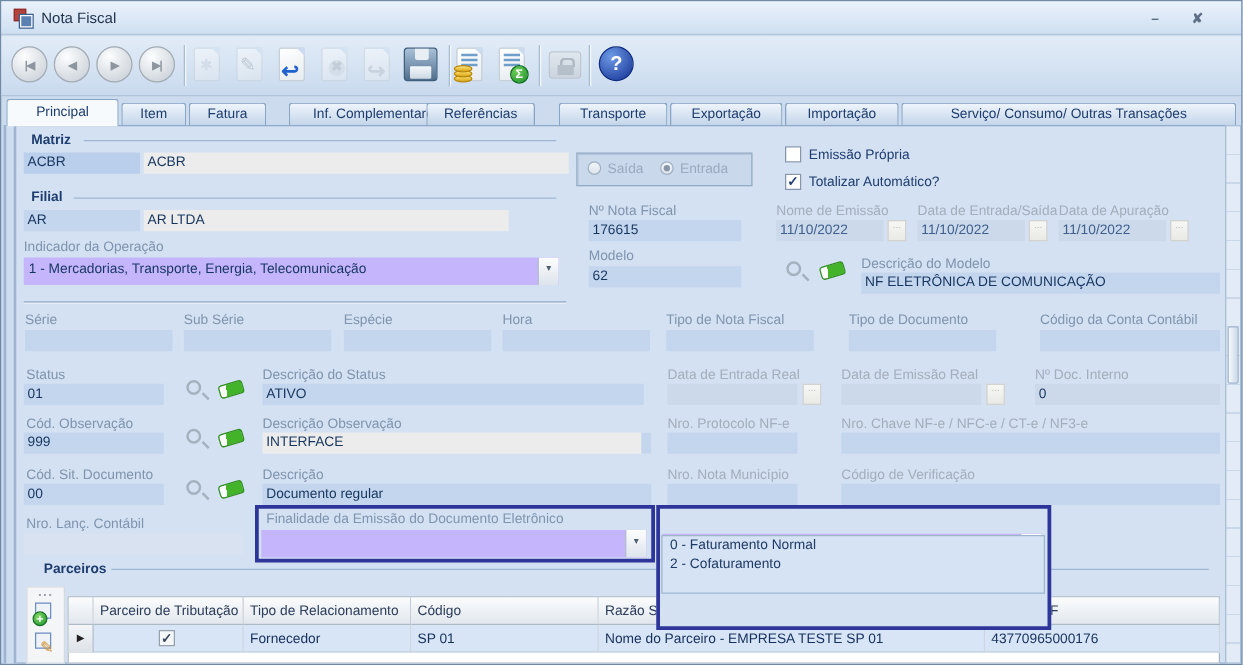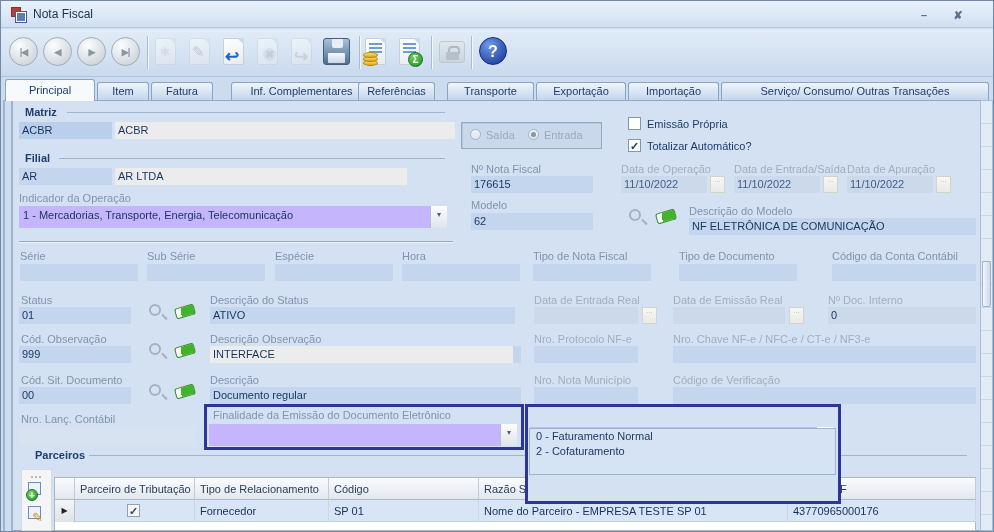--- a/index.html
+++ b/index.html
@@ -180,21 +180,21 @@
     <div class="tb-sep" style="left:430px"></div>
     <div class="lockbtn" style="left:438px"><span></span></div>
     <div class="tb-sep" style="left:470px"></div>
     <div class="helpc" style="left:478px"><span></span></div>
   </div>
 
   <div class="tab active" style="left:4px;width:90px">Principal</div>
   <div class="tab" style="left:96px;width:52px">Item</div>
   <div class="tab" style="left:150px;width:62px">Fatura</div>
   <div class="tab" style="left:230px;width:141px">Inf. Complementares</div>
-  <div class="tab" style="left:357px;width:77px">Referências</div>
+  <div class="tab" style="left:340px;width:87px">Referências</div>
   <div class="tab" style="left:446px;width:87px">Transporte</div>
   <div class="tab" style="left:535px;width:90px">Exportação</div>
   <div class="tab" style="left:627px;width:91px">Importação</div>
   <div class="tab" style="left:720px;width:268px">Serviço/ Consumo/ Outras Transações</div>
 
   <div class="page"></div>
   <div class="splitter"></div>
   <div class="vscroll">
       <div class="thumb"></div>
     </div>
@@ -222,21 +222,21 @@
 
   <div class="lbl" style="left:18px;top:191px">Indicador da Operação</div>
   <div class="combo" style="left:18px;top:205px;width:428px">
     <span>1 - Mercadorias, Transporte, Energia, Telecomunicação</span>
     <span class="arrow"></span>
   </div>
 
   <div class="lbl" style="left:470px;top:162px">Nº Nota Fiscal</div>
   <div class="fld" style="left:470px;top:175px;width:122px">176615</div>
 
-  <div class="lbl dim" style="left:620px;top:162px">Data de Operação</div>
+  <div class="lbl dim" style="left:620px;top:162px">Nome de Emissão</div>
   <div class="fld dim" style="left:620px;top:175px;width:86px">11/10/2022</div>
   <div class="datebtn" style="left:709px;top:175px"></div>
 
   <div class="lbl dim" style="left:733px;top:162px">Data de Entrada/Saída</div>
   <div class="fld dim" style="left:733px;top:175px;width:86px">11/10/2022</div>
   <div class="datebtn" style="left:822px;top:175px"></div>
 
   <div class="lbl dim" style="left:846px;top:162px">Data de Apuração</div>
   <div class="fld dim" style="left:846px;top:175px;width:86px">11/10/2022</div>
   <div class="datebtn" style="left:935px;top:175px"></div>

